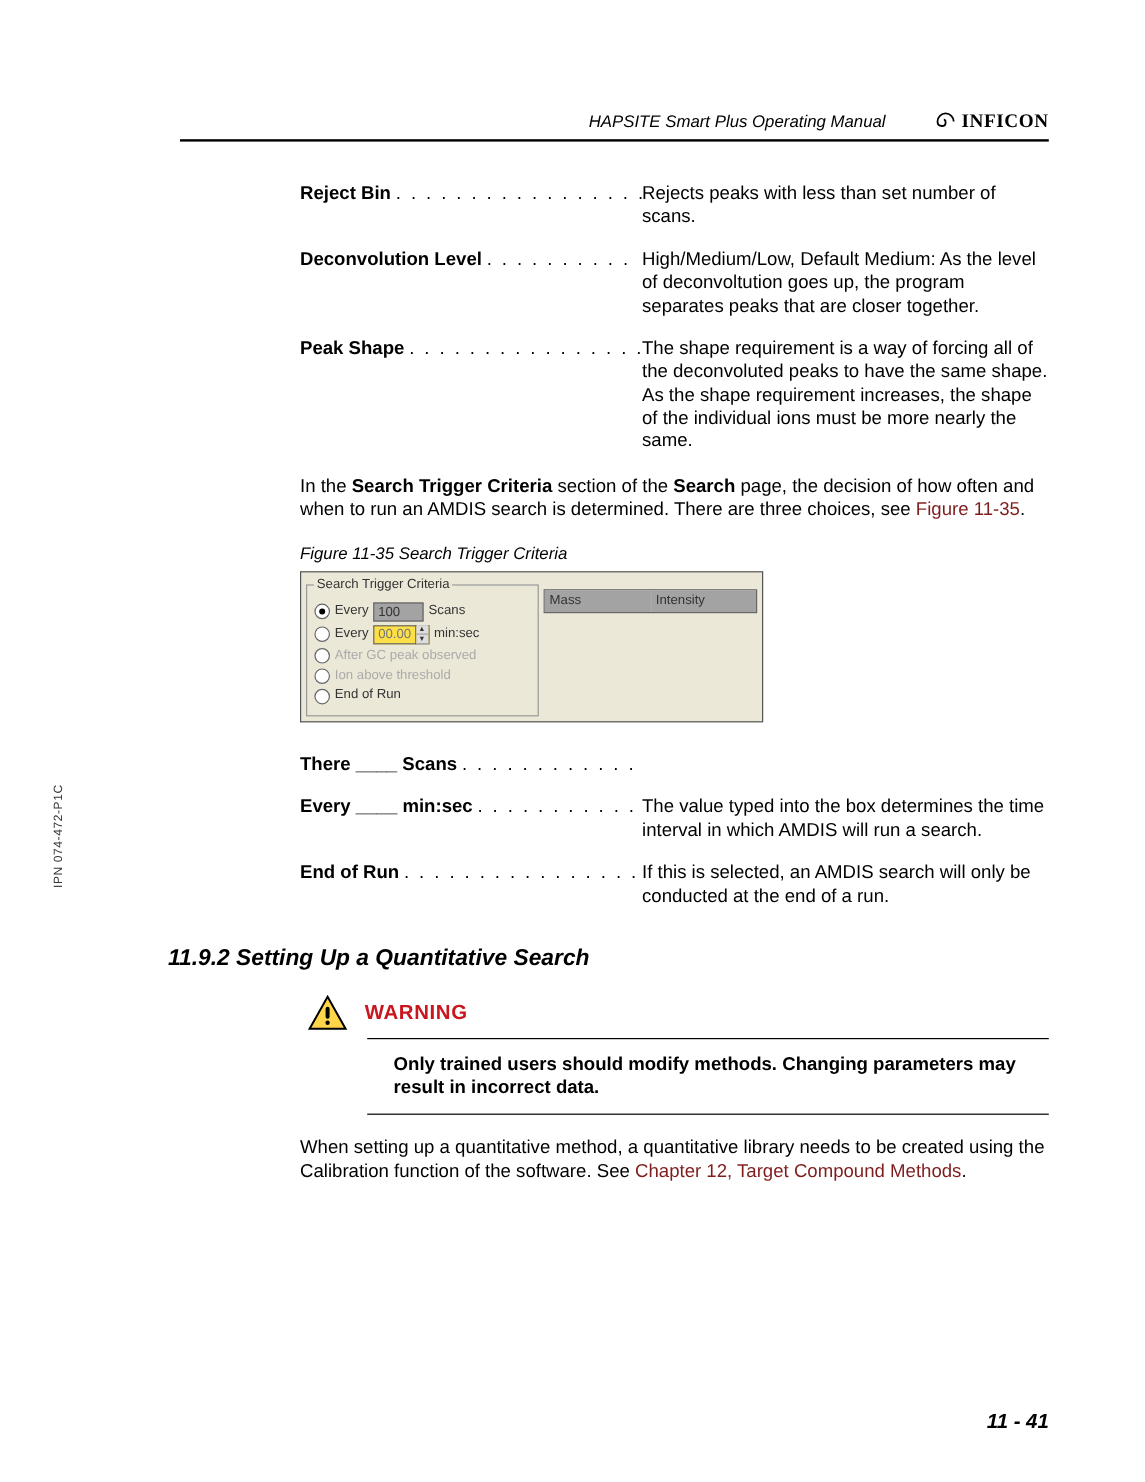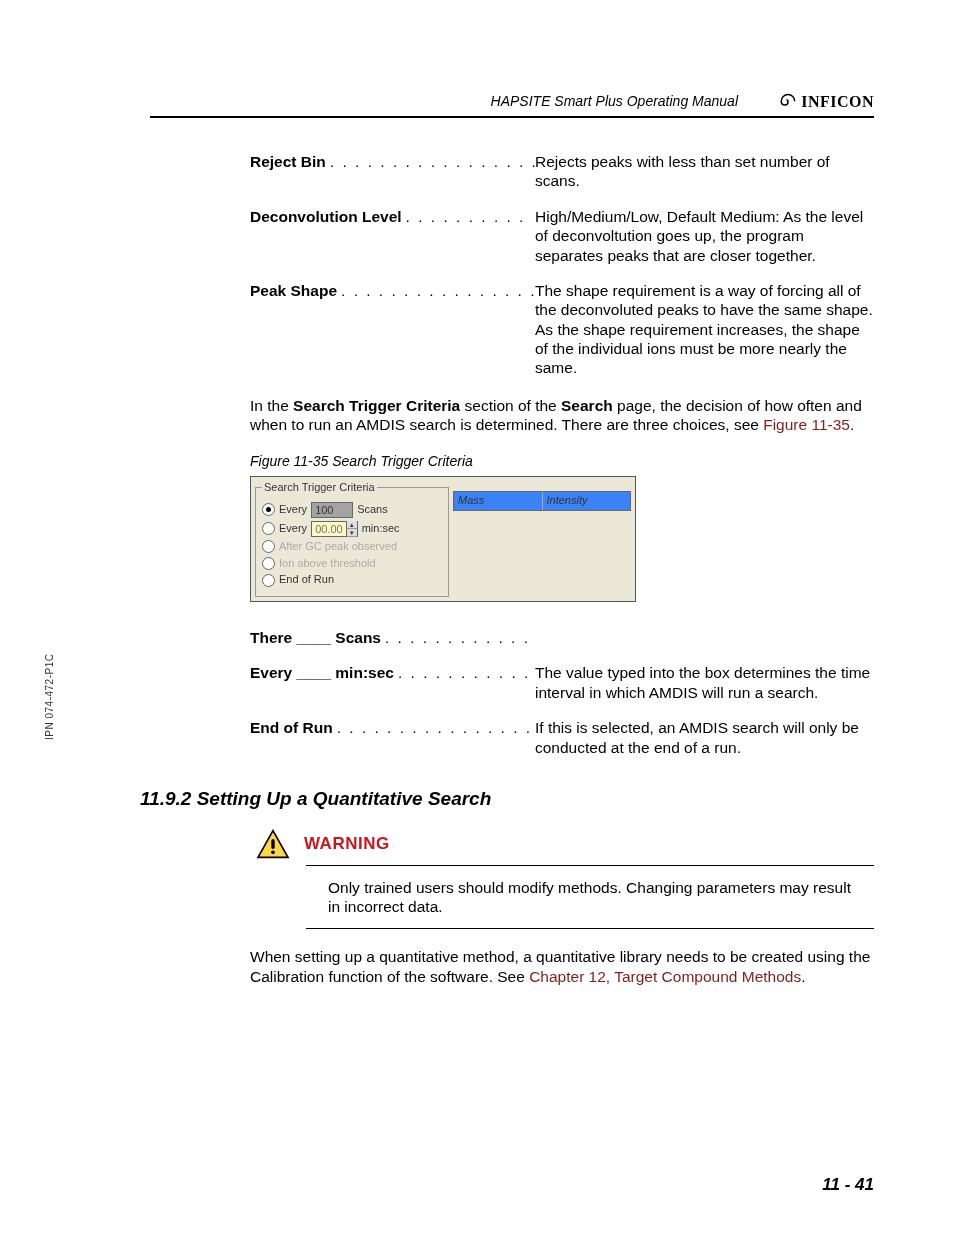--- a/index.html
+++ b/index.html
@@ -85,35 +85,34 @@
   .radio.sel::after { content:""; width:5px; height:5px; background:#000; border-radius:50%; }
   .numbox {
     border: 1px solid #666;
     background:#a3a3a3;
     padding: 0 3px;
     width: 34px; height: 14px; line-height:14px;
     font-size: 11px;
   }
   .spinbox {
     display:inline-flex; align-items:center;
-    border: 1px solid #666; background:#fef9c3; height:14px; line-height:14px;
+    border: 1px solid #666; background:#fde047; height:14px; line-height:14px;
   }
   .spinbox .val { padding:0 3px; font-size:11px; color:#777;}
   .spinbox .btns { display:flex; flex-direction:column; border-left:1px solid #666;}
   .spinbox .btns div { width:10px; height:7px; font-size:7px; line-height:7px; text-align:center; background:#ddd; border-bottom:1px solid #999;}
   .disabled-text { color:#aaa; }
   .table-head {
     display:flex; border:1px solid #666; margin:2px;
     flex:1; align-self:flex-start;
     margin-top: 12px;
   }
   .table-head div {
     flex:1; padding:2px 4px; border-right:1px solid #aaa;
-    background:#3b82f6;
-    font-style:italic;
+    background:#a3a3a3;
   }
   .table-head div:last-child{border-right:none;}
   .side-ipn {
     position:absolute;
     left: 44px; top: 740px;
     transform: rotate(-90deg);
     transform-origin: left top;
     font-size: 10px; color:#333;
     letter-spacing: .5px;
   }
@@ -123,21 +122,21 @@
     font-size: 19px;
     margin: 30px 0 18px -110px;
   }
   .warning-block { margin-left: 6px; margin-top:4px;}
   .warning-head { display:flex; align-items:center; gap:14px; }
   .warn-icon {
     width:34px; height:30px;
   }
   .warning-label { color:#c8171e; font-weight:700; font-size:17px; letter-spacing:.5px;}
   .hr { border-top:1.5px solid #000; margin:6px 0; margin-left:50px;}
-  .warn-text { font-weight:400; margin-left:72px; margin-right:10px; padding: 6px 0;}
+  .warn-text { font-weight:700; margin-left:72px; margin-right:10px; padding: 6px 0;}
   .pageno {
     position:absolute; bottom:40px; right:80px;
     font-style: italic; font-weight:700; font-size:17px;
   }
 </style>
 </head>
 <body>
 
 <div class="page">
 

